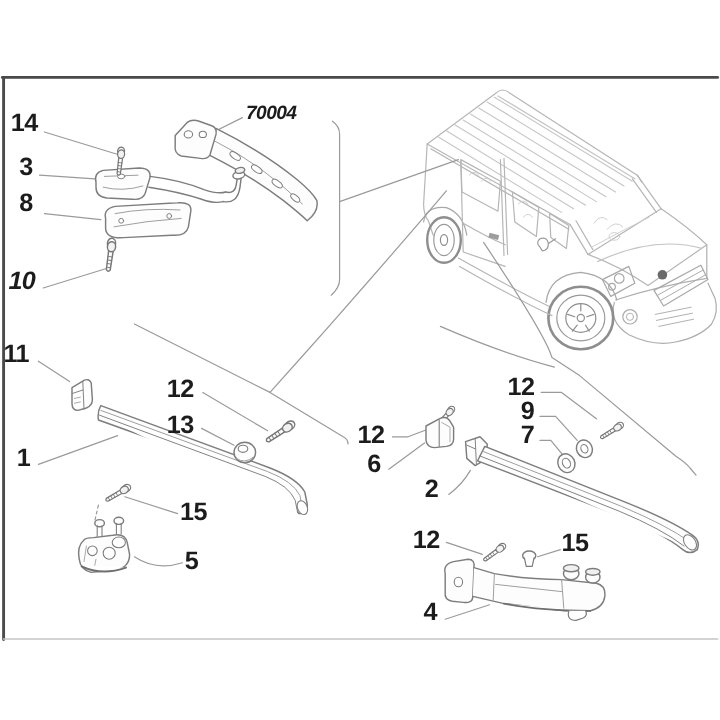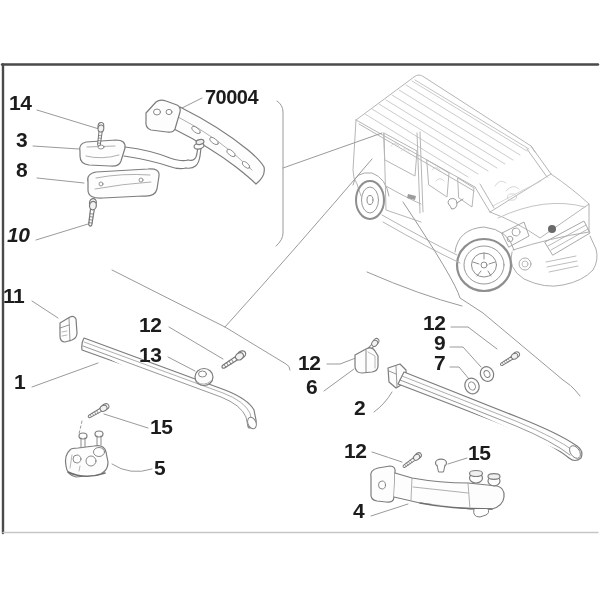--- a/index.html
+++ b/index.html
@@ -2,21 +2,21 @@
 <html><head>
 <meta charset="utf-8">
 <style>
   html,body{margin:0;padding:0;background:#ffffff;}
   #stage{position:relative;width:600px;height:600px;background:#ffffff;overflow:hidden;
          font-family:"Liberation Sans",sans-serif;}
   #diagram-svg{position:absolute;left:0;top:0;}
   #labels-layer{position:absolute;left:0;top:0;width:600px;height:600px;pointer-events:none;}
   .callout{position:absolute;font-weight:bold;color:#1c1c1c;font-size:21px;line-height:1;
            letter-spacing:-0.5px;white-space:nowrap;}
-  .part-number{font-size:20px;letter-spacing:-0.5px;}
+  .part-number{font-size:16px;letter-spacing:-0.5px;font-style:italic;}
 </style>
 </head>
 <body>
 
 <div id="stage">
 
 <svg id="diagram-svg" width="600" height="600" viewBox="0 0 600 600" fill="none" stroke-linecap="round" stroke-linejoin="round">
 
   <defs>
     <g id="bolt" stroke="#777777" stroke-width="1.2" fill="#fbfbfb">

